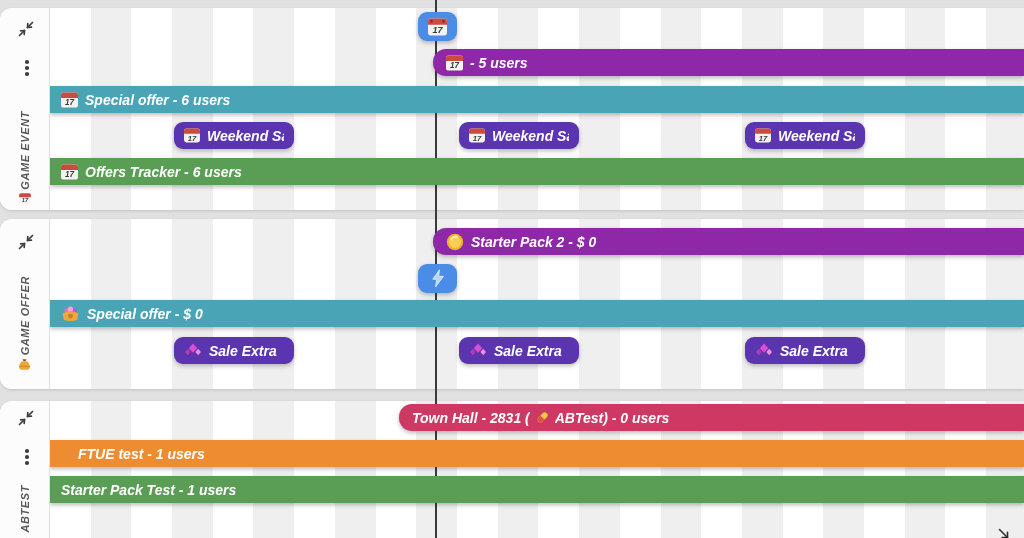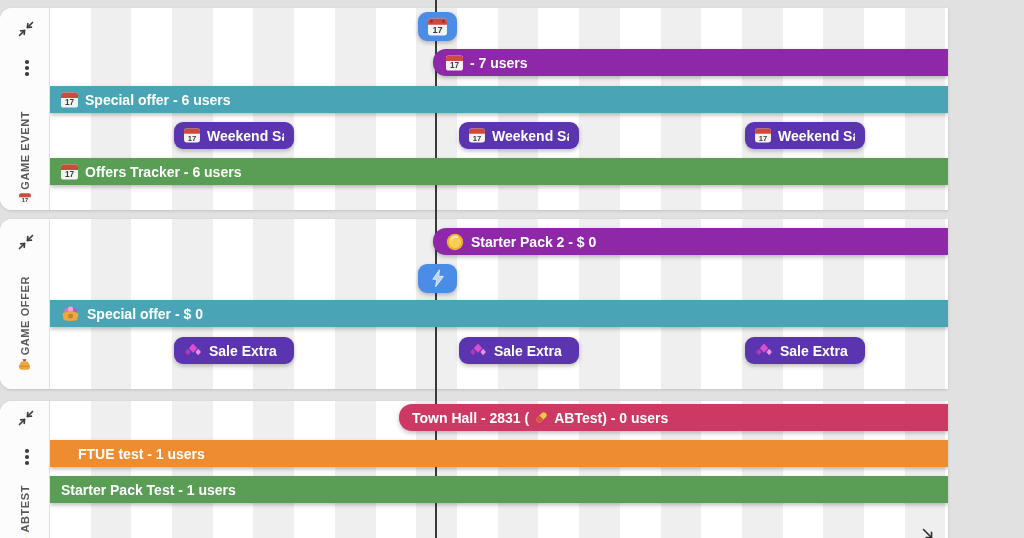--- a/index.html
+++ b/index.html
@@ -2,23 +2,23 @@
 <html><head>
 <meta charset="utf-8">
 <style>
   * { box-sizing: border-box; margin: 0; padding: 0; }
   html,body { width:1024px; height:538px; }
   body { font-family: "Liberation Sans", sans-serif; background:#e2e1e1; }
   .stage { position:relative; width:1024px; height:538px; background:#e2e1e1; overflow:hidden; }
 
   .nowline { position:absolute; left:435px; top:0; height:538px; width:2px; z-index:5; }
 
-  .panel { position:absolute; left:0; width:948px; background:#ffffff;
+  .panel { position:absolute; left:0; width:1024px; background:#ffffff;
            border-radius:12px 0 0 12px; overflow:hidden;
-           box-shadow:0 1px 3px rgba(0,0,0,.14); }
+           box-shadow:0 1px 3px rgba(0,0,0,.14);font-style:italic; }
   .lane { position:absolute; top:0; bottom:0; left:50px; right:0;
           background:repeating-linear-gradient(90deg,#ffffff 0px,#ffffff 40.7px,#f0eff0 40.7px,#f0eff0 81.4px); }
 
   .side { position:absolute; left:0; top:0; bottom:0; width:50px; background:#fcfcfc;
           border-right:1px solid #e1e0e0; z-index:20; }
   .collapse-btn { position:absolute; left:17px; width:18px; height:18px; cursor:pointer; }
   .dots-btn { position:absolute; left:24px; width:6px; display:flex; flex-direction:column;
               gap:2.5px; align-items:center; cursor:pointer; }
   .dots-btn i { width:3.6px; height:3.6px; border-radius:50%; background:#3f3f3f; }
   .vcol { position:absolute; left:0; width:49px; display:flex; flex-direction:column;
@@ -64,21 +64,21 @@
     </div>
 
     <div class="bar round-left" style="left: 433px; top: 41px; background: rgb(142, 40, 168);">
       <span>
         <svg viewBox="0 0 17 16" width="17" height="16">
           <rect x="0" y="0.5" width="17" height="15" rx="2.6" fill="#f4f3f1"></rect>
           <path d="M0 3.1 C0 1.7 1.2 0.5 2.6 0.5 h11.8 C15.9 0.5 17 1.7 17 3.1 V6 H0 Z" fill="#cd4a3f"></path>
           <text x="8.5" y="13.4" font-size="8.2" font-weight="bold" text-anchor="middle" fill="#3c3c3c">17</text>
         </svg>
       </span>
-      <span class="lbl">- 7 users</span>
+      <span class="lbl">- 5 users</span>
     </div>
 
     <div class="bar flush" style="top: 78px; background: rgb(73, 164, 181);">
       <span>
         <svg viewBox="0 0 17 16" width="17" height="16">
           <rect x="0" y="0.5" width="17" height="15" rx="2.6" fill="#f4f3f1"></rect>
           <path d="M0 3.1 C0 1.7 1.2 0.5 2.6 0.5 h11.8 C15.9 0.5 17 1.7 17 3.1 V6 H0 Z" fill="#cd4a3f"></path>
           <text x="8.5" y="13.4" font-size="8.2" font-weight="bold" text-anchor="middle" fill="#3c3c3c">17</text>
         </svg>
       </span>

